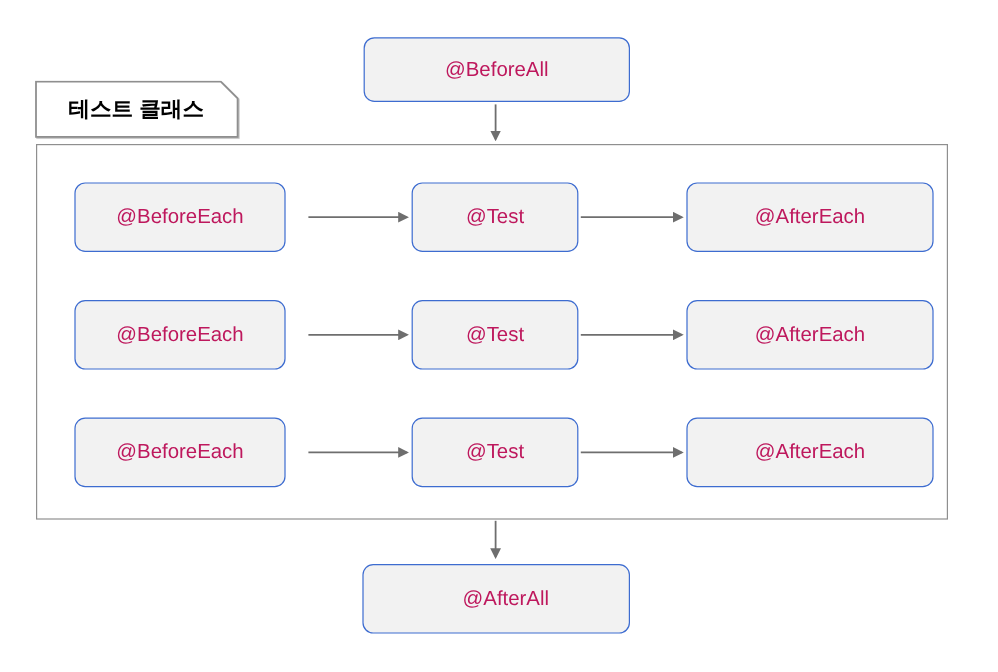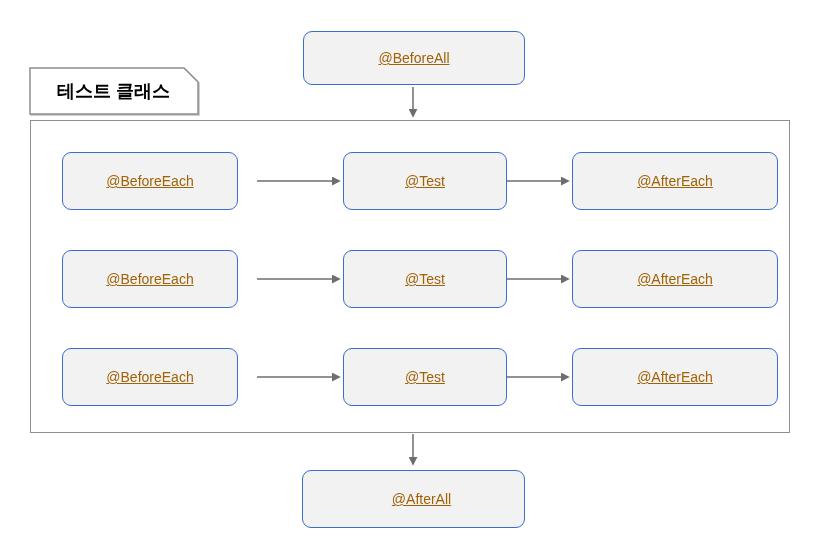--- a/index.html
+++ b/index.html
@@ -18,31 +18,30 @@
   
   .node {
     position: absolute;
     box-sizing: border-box;
     background: #f2f2f2;
     border: 1.6px solid #3d6cd0;
     border-radius: 9px;
     display: flex;
     align-items: center;
     justify-content: center;
-    font-size: 14px;
-    color: #a16207;
+    font-size: 17px;
+    color: #be185d;
     z-index: 3;
     white-space: nowrap;
-    text-decoration: underline;
   }
   .node-beforeall { left: 303px; top: 31px;  width: 222px; height: 54px; }
   .node-afterall  { left: 302px; top: 470px; width: 223px; height: 58px; padding-left: 16px; }
 
   .col-before { left: 62px;  width: 176px; }
-  .col-test   { left: 343px; width: 164px; }
+  .col-test   { left: 343px; width: 139px; }
   .col-after  { left: 572px; width: 206px; }
   .row-1 { top: 152px; height: 58px; }
   .row-2 { top: 250px; height: 58px; }
   .row-3 { top: 348px; height: 58px; }
 
   
   .frame {
     position: absolute;
     left: 30px; top: 120px;
     width: 760px; height: 313px;

